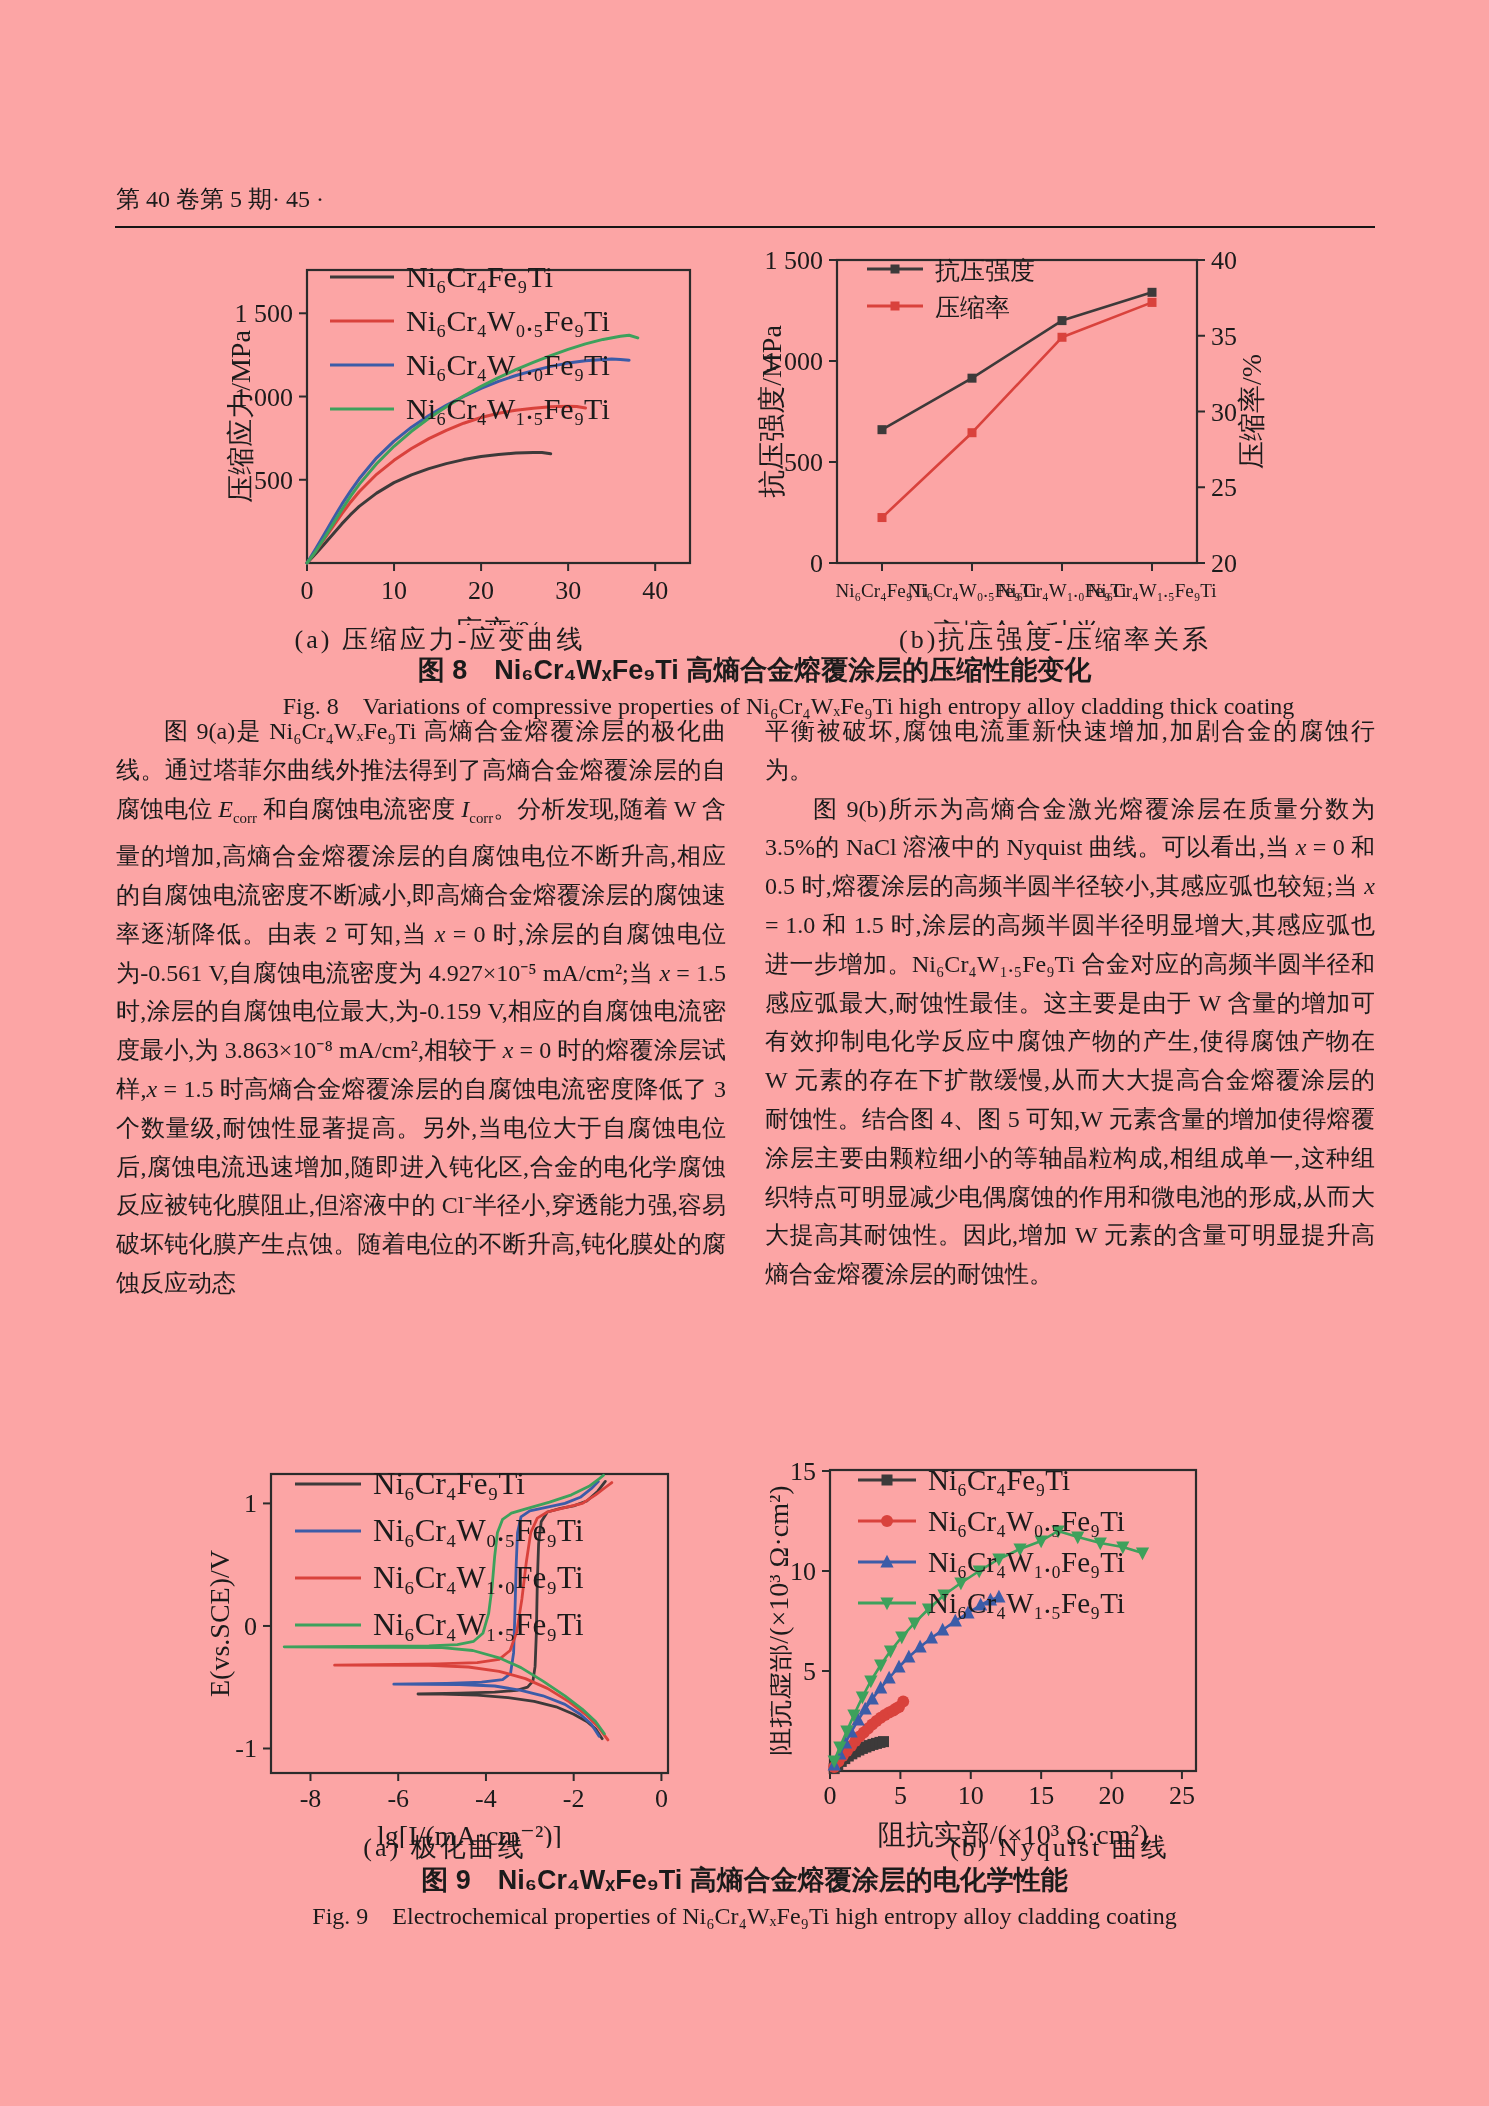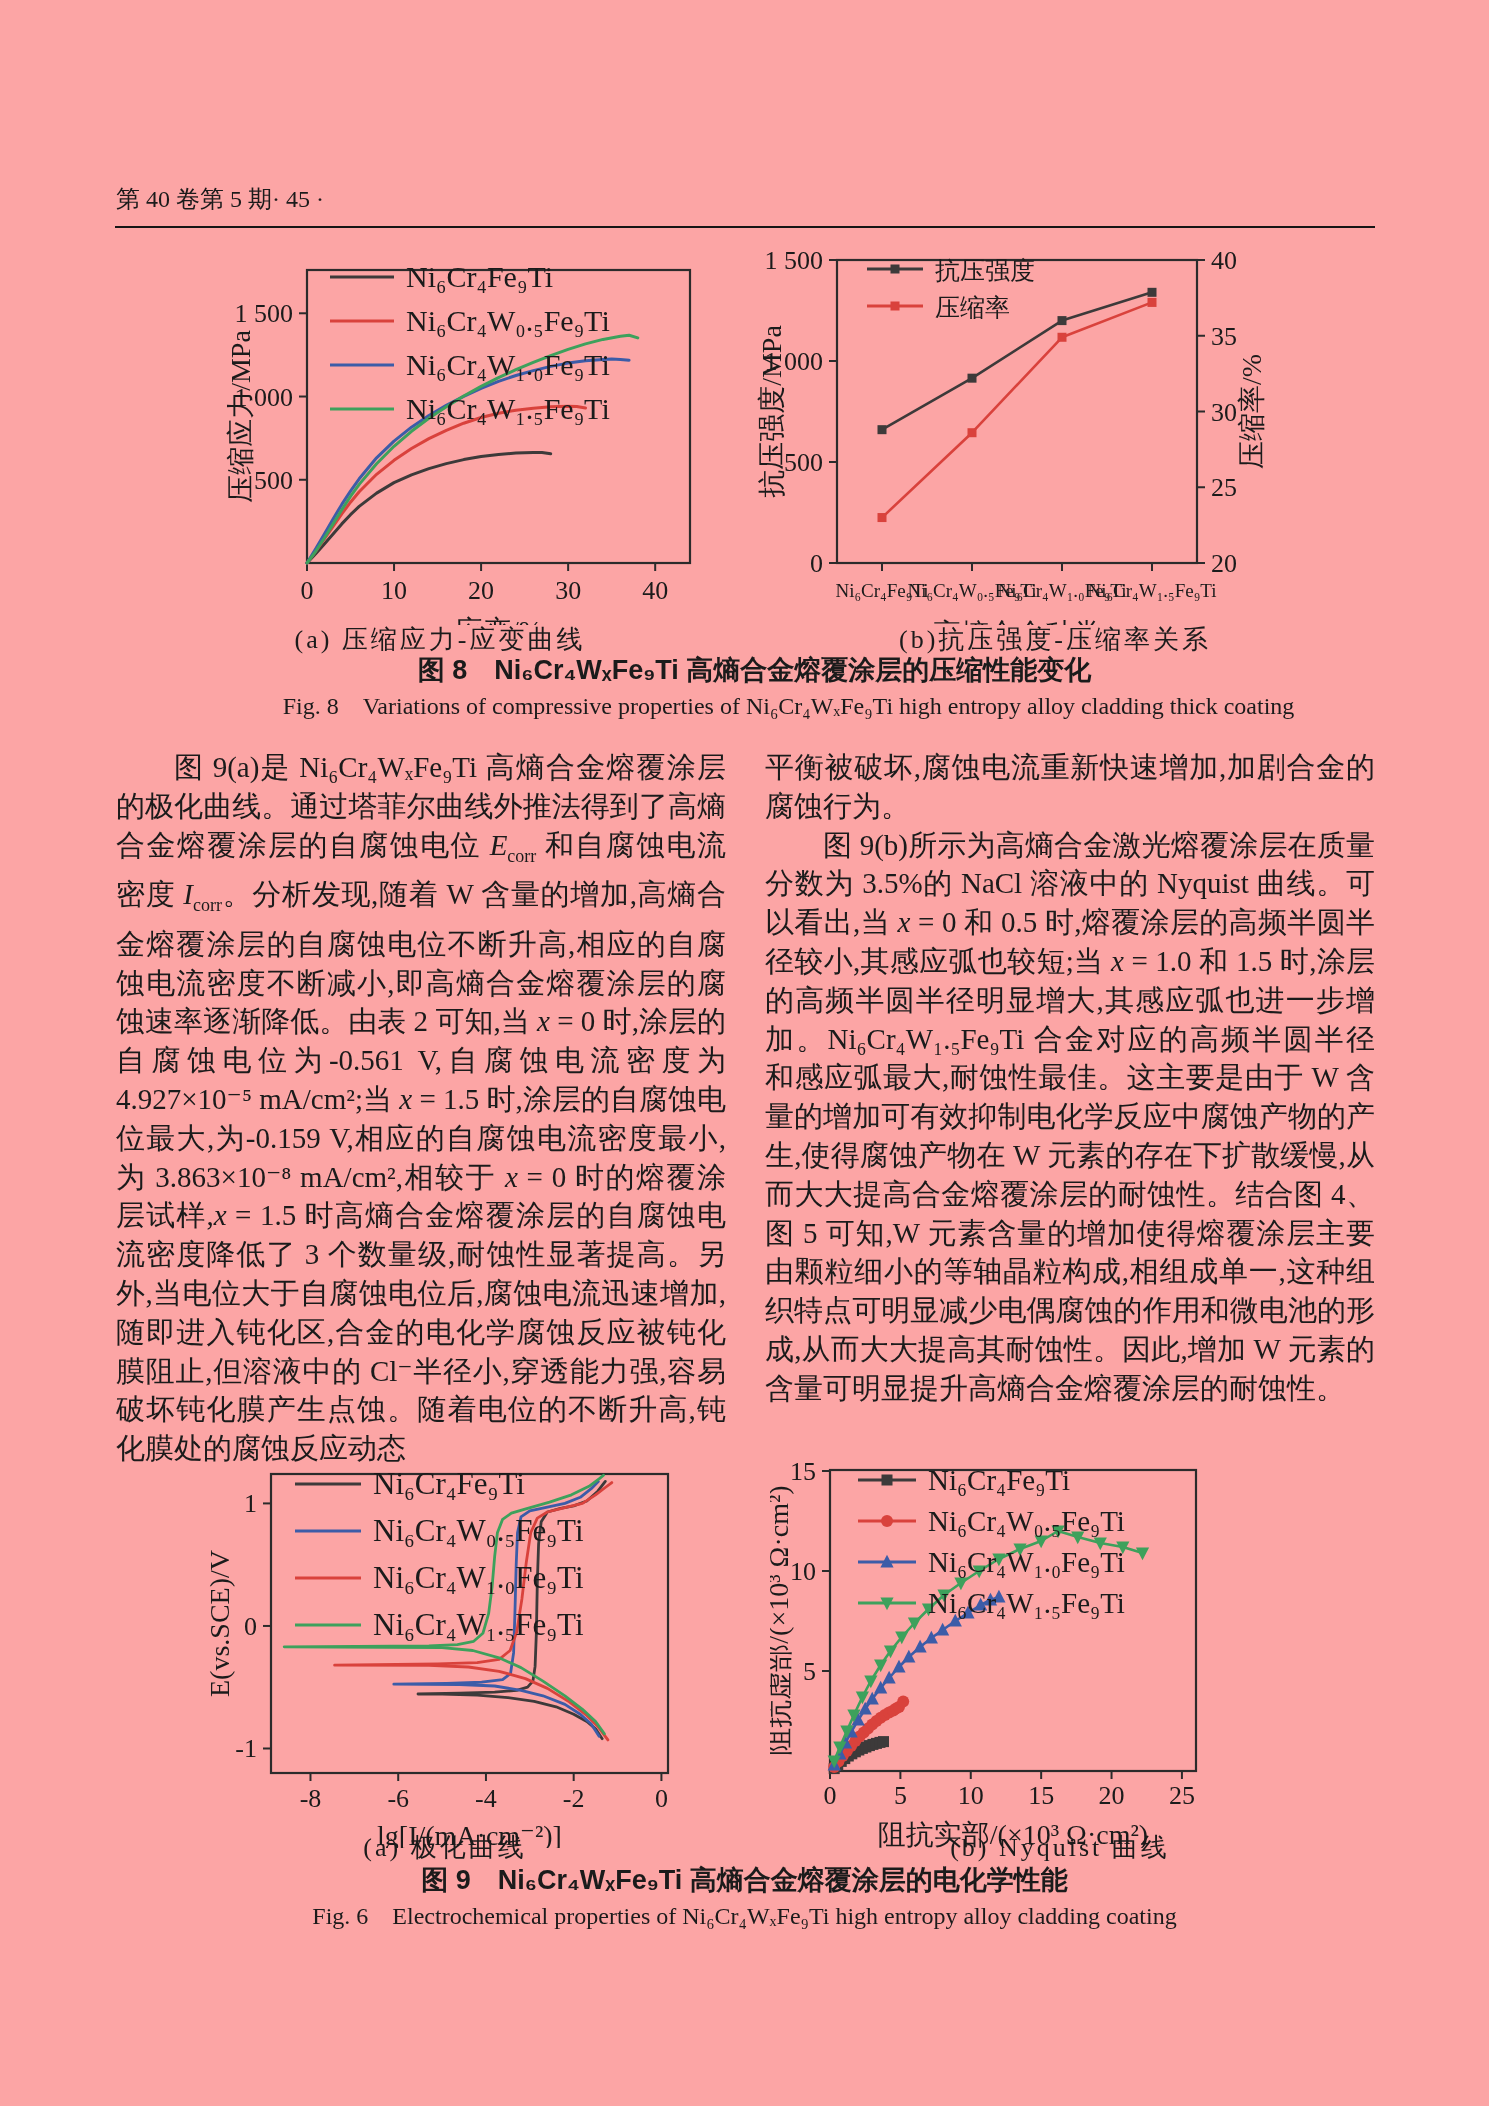--- a/index.html
+++ b/index.html
@@ -20,21 +20,21 @@
   #subcap-8b{top:622px;left:755px;width:600px;}
   #subcap-9a{top:1830px;left:165px;width:560px;}
   #subcap-9b{top:1830px;left:770px;width:580px;}
   .figtitle{position:absolute;left:0;width:100%;text-align:center;font-weight:bold;font-size:27px;
             font-family:"Liberation Sans","DejaVu Sans",sans-serif;}
   #figtitle-8{top:652px;padding-left:10px;}
   #figtitle-9{top:1862px;}
   .figtitle-en{position:absolute;left:0;width:100%;text-align:center;font-size:24px;}
   #figtitle-8-en{top:690px;padding-left:44px;}
   #figtitle-9-en{top:1900px;}
-  .col{position:absolute;top:748px;font-size:29px;line-height:38.8px;text-align:justify;}
+  .col{position:absolute;top:712px;font-size:24px;line-height:38.8px;text-align:justify;font-family:Liberation Serif, serif;}
   #col-left{left:116px;width:610px;}
   #col-right{left:765px;width:610px;}
   .col p{margin:0;}
   .col p.indent{text-indent:2em;}
   sub{font-size:0.62em;}
   i{font-style:italic;}
 </style>
 </head>
 <body>
 
@@ -281,14 +281,14 @@
       <line x1="88" y1="112" x2="146" y2="112" stroke="#3c5ca8" stroke-width="3.2"></line>
       <polygon points="117,104.85 110.4,117.5 123.6,117.5" fill="#3c5ca8"></polygon>
       <text x="158" y="122" font-size="29" text-anchor="start" fill="#1b1b1b" font-family="&quot;Liberation Serif&quot;,&quot;DejaVu Serif&quot;,serif">Ni₆Cr₄W₁.₀Fe₉Ti</text>
       <line x1="88" y1="153" x2="146" y2="153" stroke="#3da15c" stroke-width="3.2"></line>
       <polygon points="117,160.15 110.4,147.5 123.6,147.5" fill="#3da15c"></polygon>
       <text x="158" y="163" font-size="29" text-anchor="start" fill="#1b1b1b" font-family="&quot;Liberation Serif&quot;,&quot;DejaVu Serif&quot;,serif">Ni₆Cr₄W₁.₅Fe₉Ti</text>
     </svg>
   <div class="subcap" id="subcap-9a">(a) 极化曲线</div>
   <div class="subcap" id="subcap-9b">(b) Nyquist 曲线</div>
   <div class="figtitle" id="figtitle-9">图 9　Ni₆Cr₄WₓFe₉Ti 高熵合金熔覆涂层的电化学性能</div>
-  <div class="figtitle-en" id="figtitle-9-en">Fig. 6　Electrochemical properties of Ni₆Cr₄WₓFe₉Ti high entropy alloy cladding coating</div>
+  <div class="figtitle-en" id="figtitle-9-en">Fig. 9　Electrochemical properties of Ni₆Cr₄WₓFe₉Ti high entropy alloy cladding coating</div>
 </div>
 
 </body></html>

